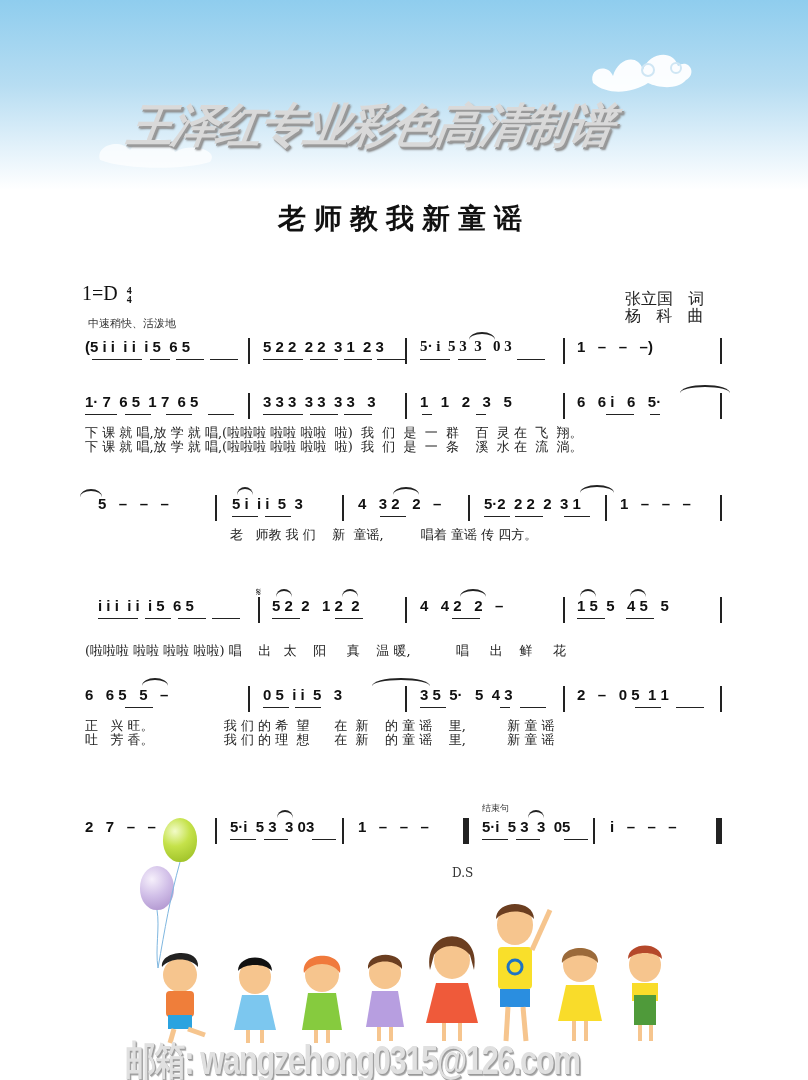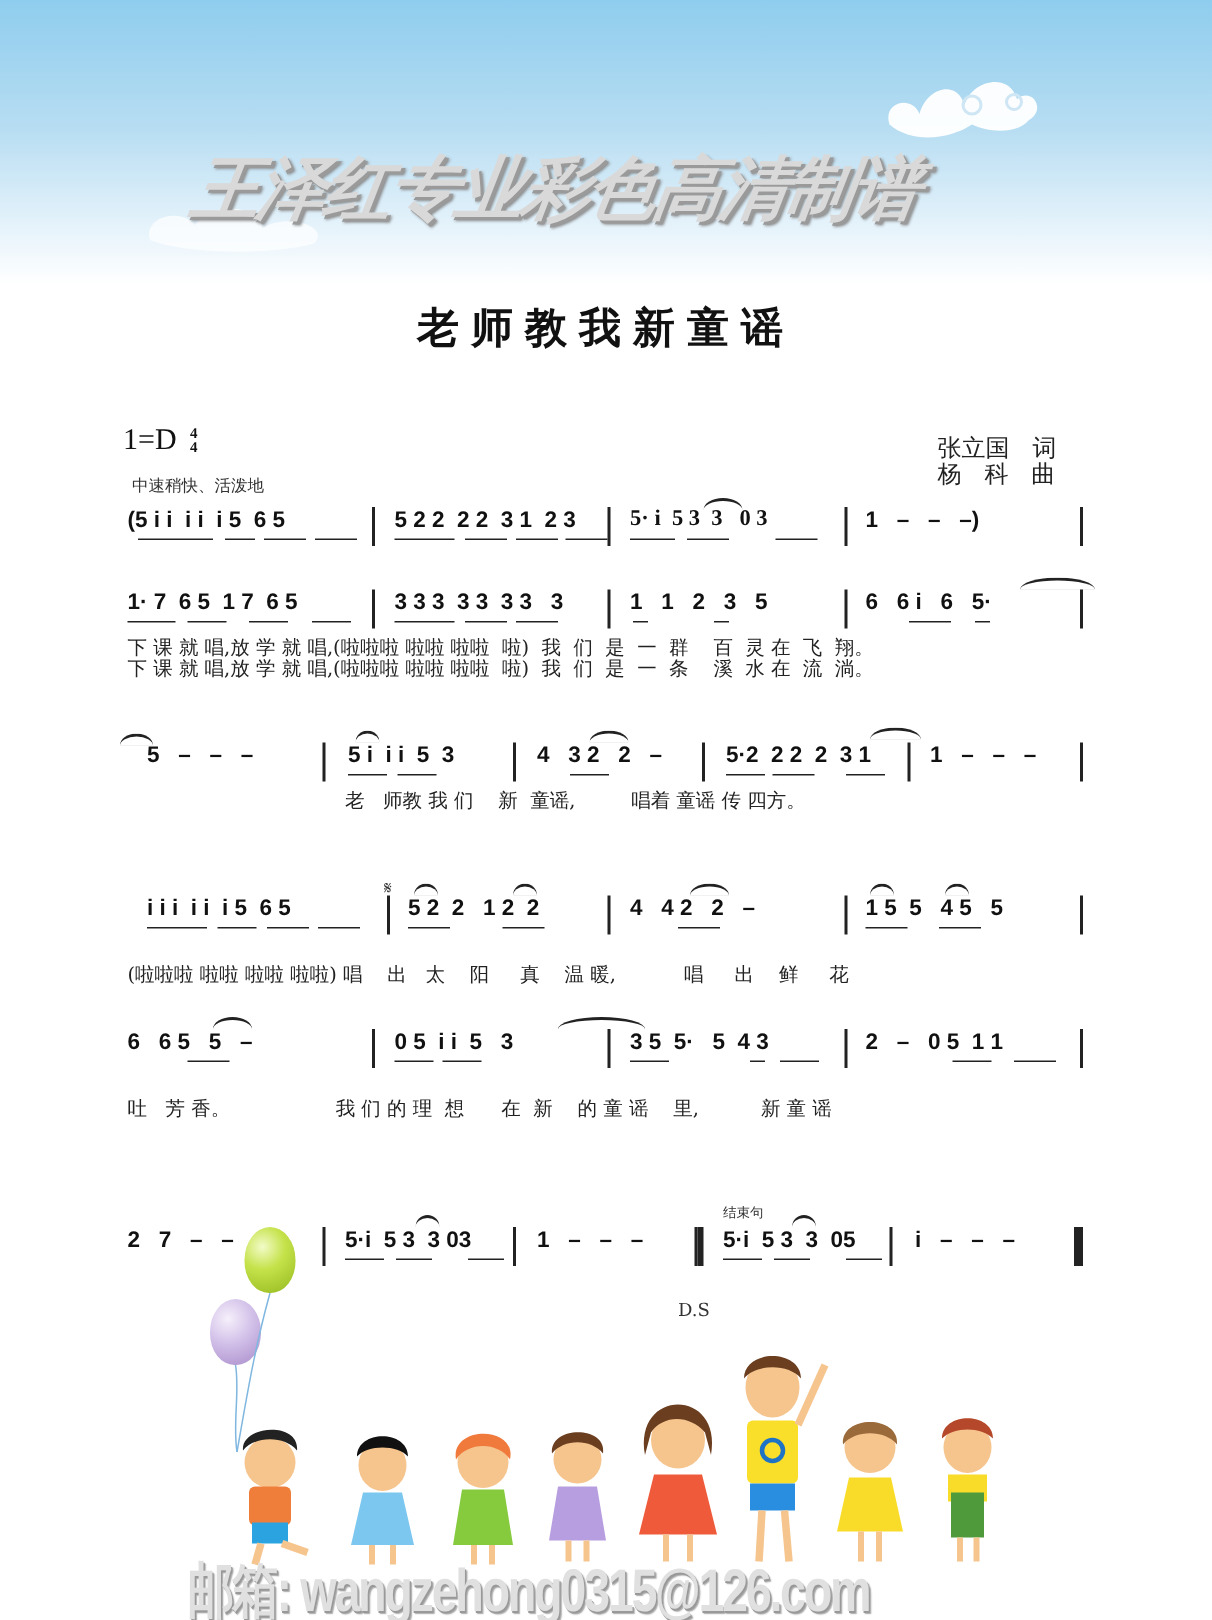--- a/index.html
+++ b/index.html
@@ -176,20 +176,21 @@
   <div class="ul" style="left:45px;top:21px;width:28px;"></div>
   <div class="ul" style="left:183px;top:21px;width:26px;"></div>
   <div class="ul" style="left:215px;top:21px;width:26px;"></div>
   <div class="ul" style="left:340px;top:21px;width:26px;"></div>
   <div class="ul" style="left:420px;top:21px;width:10px;"></div>
   <div class="ul" style="left:440px;top:21px;width:26px;"></div>
   <div class="ul" style="left:555px;top:21px;width:26px;"></div>
   <div class="ul" style="left:596px;top:21px;width:28px;"></div>
   <div class="slur" style="left:62px;top:-8px;width:26px;"></div>
   <div class="slur" style="left:292px;top:-8px;width:58px;"></div>
+  <div class="lyric" style="left:5px;top:32px;">正   兴 旺。                 我 们 的 希  望      在  新    的 童 谣    里,          新 童 谣</div>
   <div class="lyric" style="left:5px;top:46px;">吐   芳 香。                 我 们 的 理  想      在  新    的 童 谣    里,          新 童 谣</div>
 </div>
 
 <div class="row" style="top:818px;height:70px;">
   <div class="small" style="left:402px;top:-16px;">结束句</div>
   <div class="notes" style="left:5px;">2   7   –   –</div>
   <div class="bar" style="left:135px;"></div>
   <div class="notes" style="left:150px;">5·i  5 3  3 03</div>
   <div class="bar" style="left:262px;"></div>
   <div class="notes" style="left:278px;">1   –   –   –</div>

